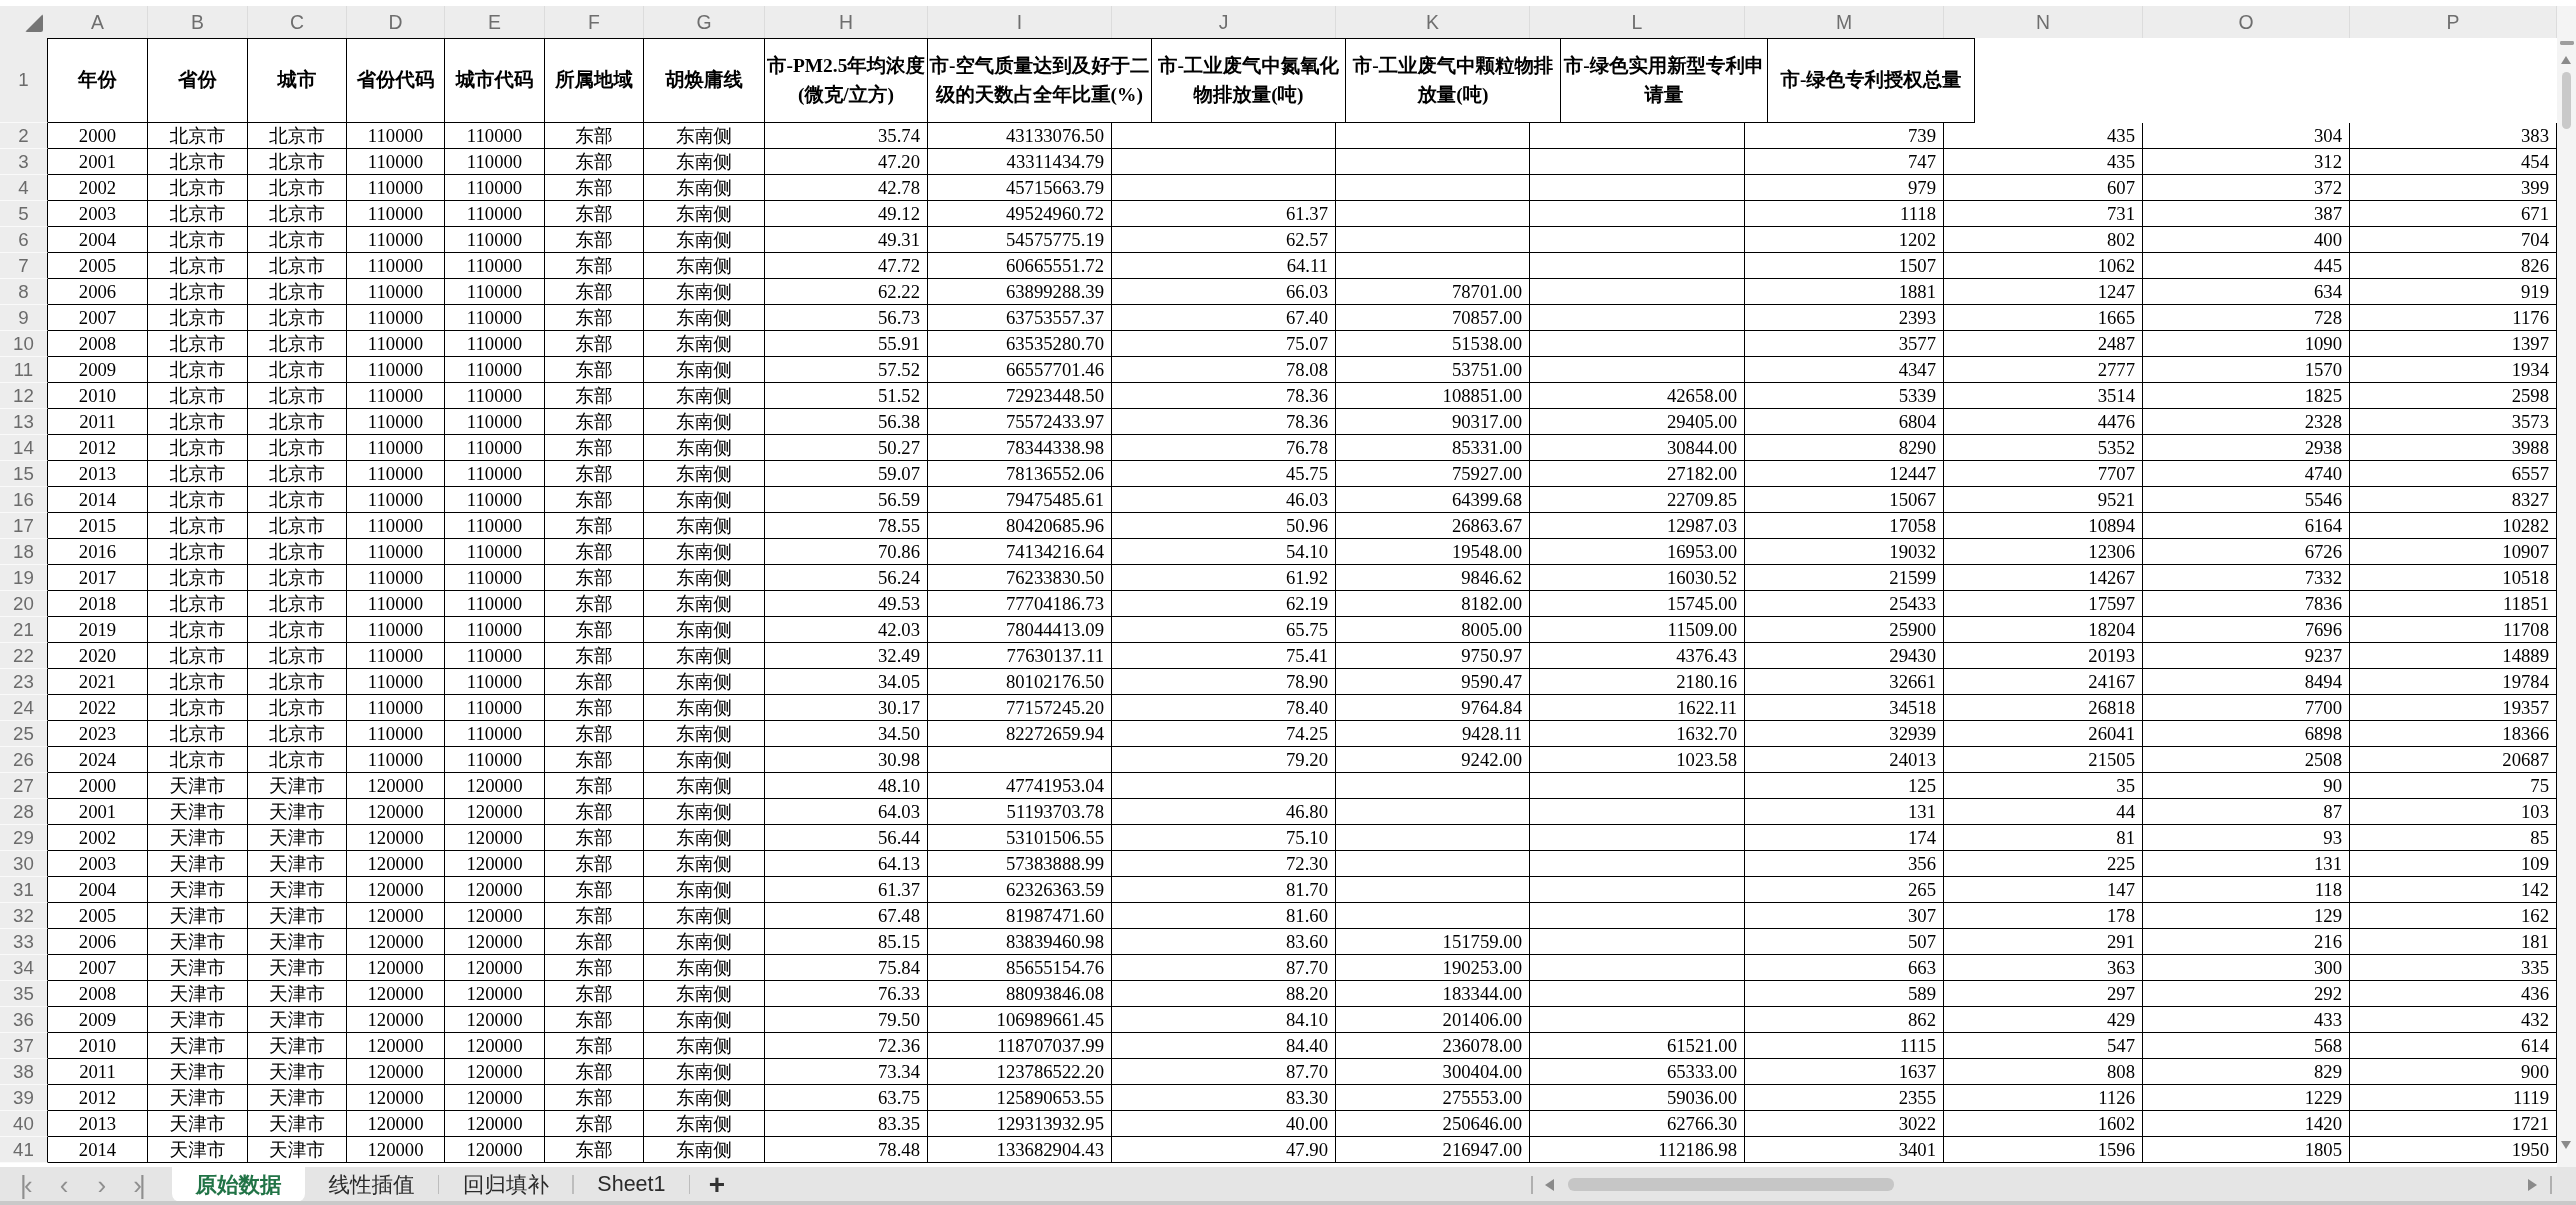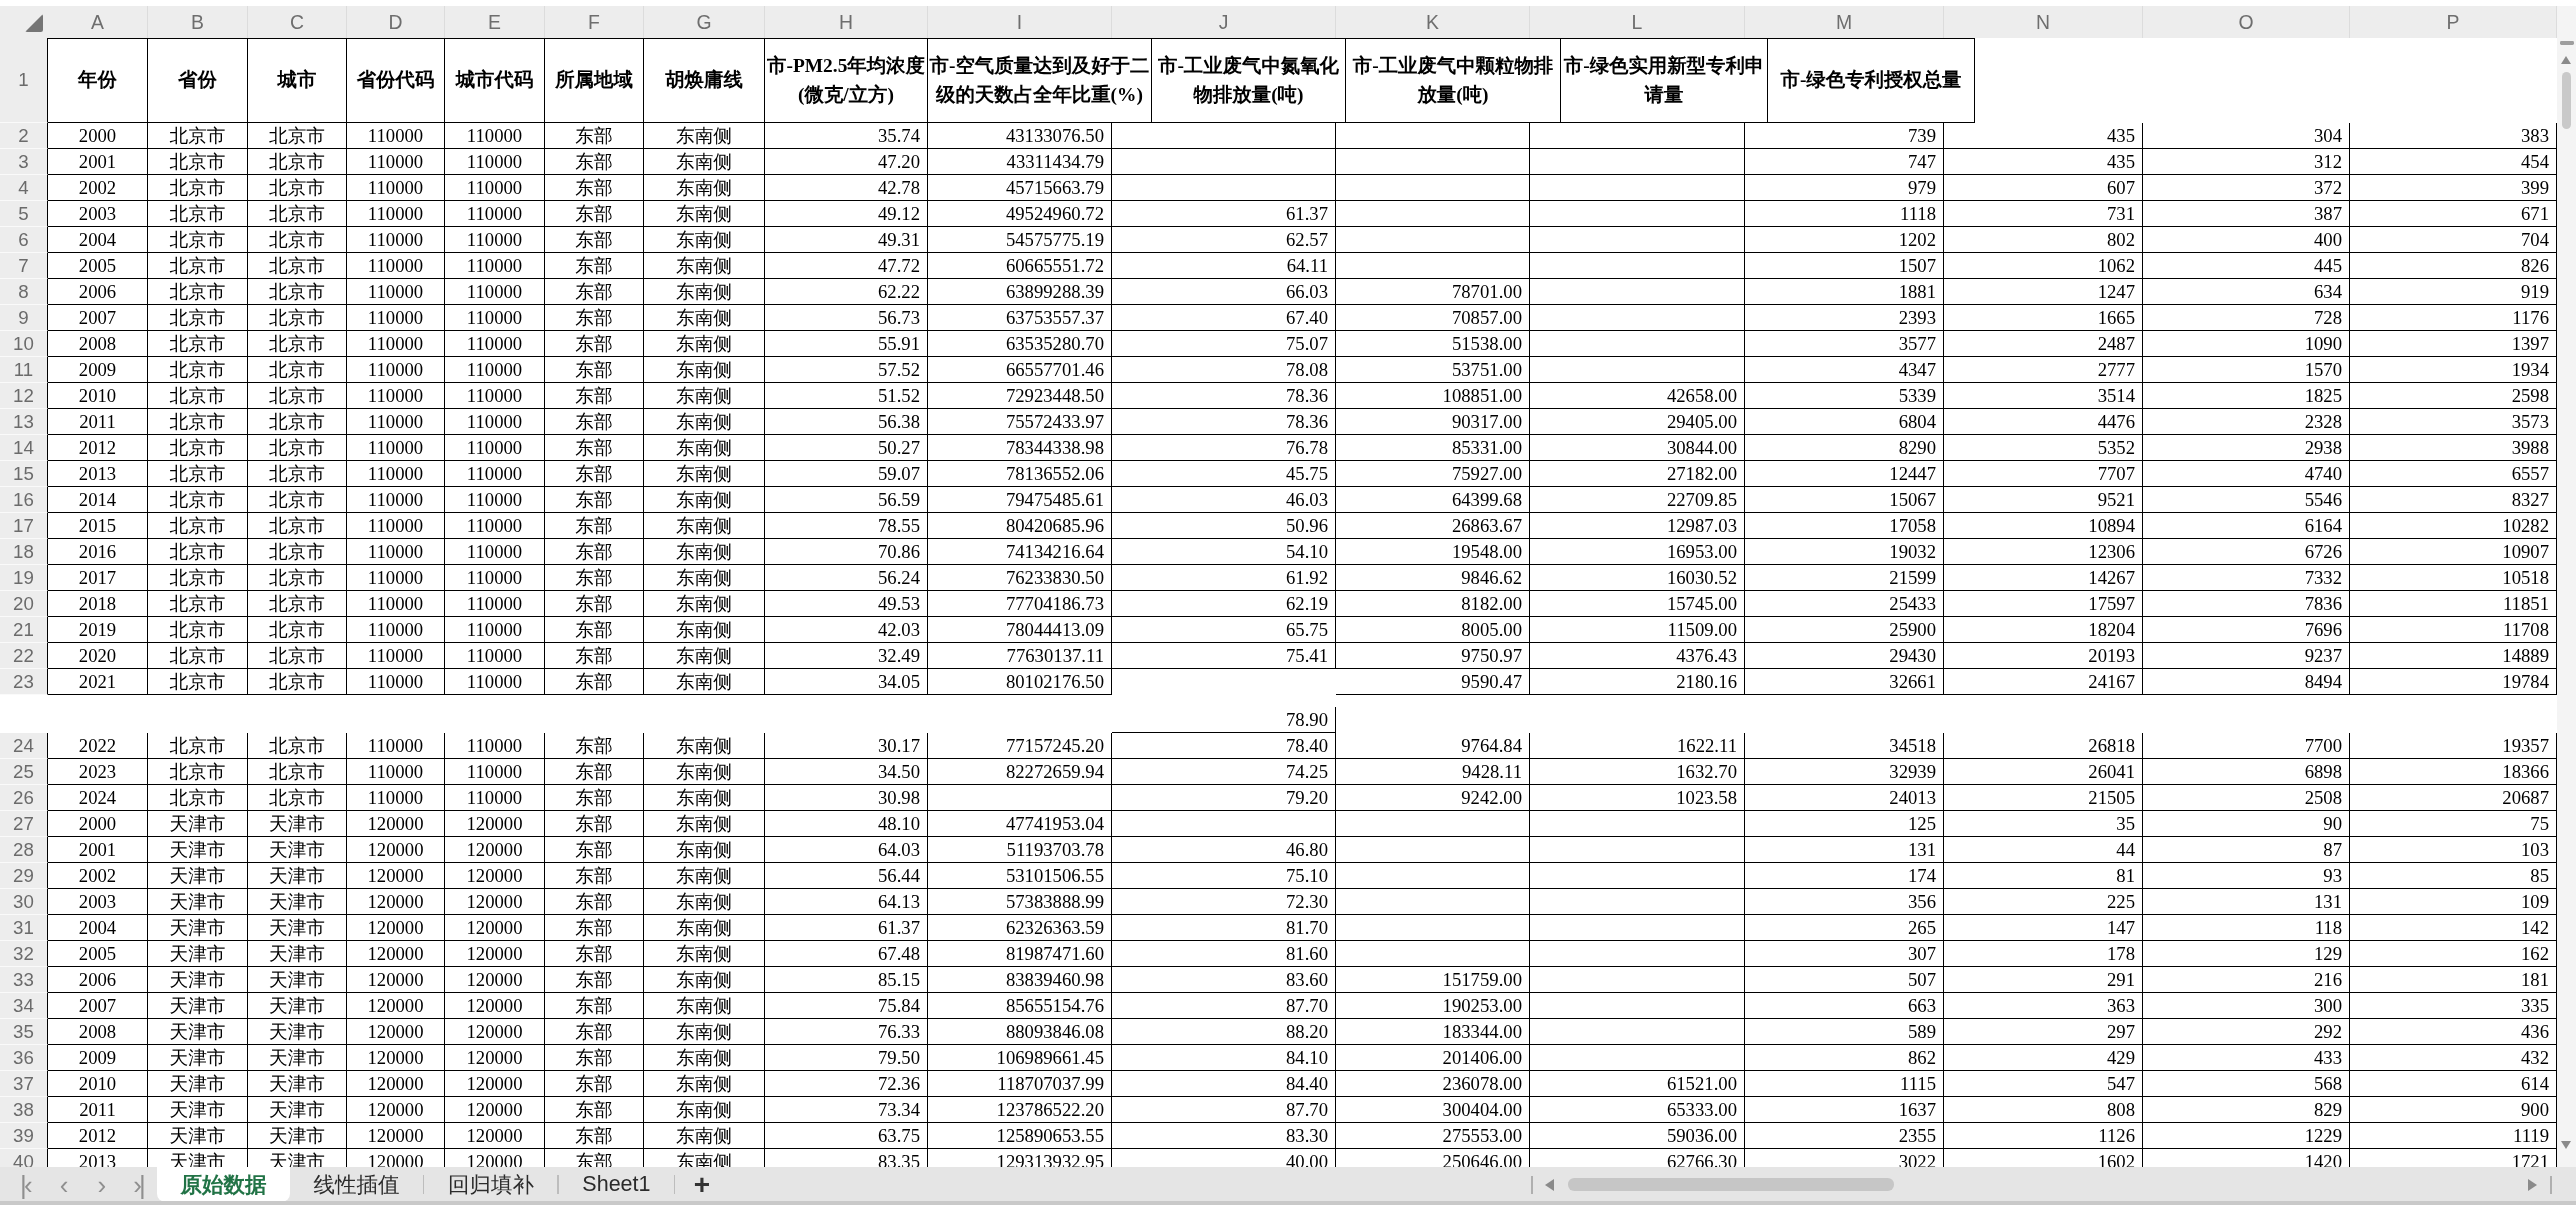--- a/index.html
+++ b/index.html
@@ -47,21 +47,21 @@
   .vs-up{position:absolute;left:4.2px;top:50px;width:0;height:0;border-left:5.5px solid transparent;border-right:5.5px solid transparent;border-bottom:8.3px solid #8a8a8a;}
   .vs-thumb{position:absolute;left:4.8px;top:66px;width:9.7px;height:57px;background:#C9C9C9;border-radius:4.8px;}
   .vs-down{position:absolute;left:4.2px;top:1135px;width:0;height:0;border-left:5.5px solid transparent;border-right:5.5px solid transparent;border-top:8.3px solid #8a8a8a;}
   
   .tabbar{position:absolute;left:0;top:1167px;width:2576px;height:35px;background:#E5E5E5;display:flex;align-items:stretch;}
   .nav-group{display:flex;align-items:center;padding-left:11px;gap:9.7px;flex:0 0 auto;}
   .navbtn{
     width:28px;height:28px;display:flex;align-items:center;justify-content:center;
     color:#8f8f8f;font-size:26px;line-height:28px;letter-spacing:-2.8px;user-select:none;
   }
-  .tabs{display:flex;align-items:stretch;margin-left:5px;flex:0 0 auto;}
+  .tabs{display:flex;align-items:stretch;margin-left:20px;flex:0 0 auto;}
   .tab{
     padding:0 23.5px;display:flex;align-items:center;justify-content:center;
     font-size:21.5px;color:#2b2b2b;position:relative;flex:0 0 auto;
   }
   .tab.active{background:#fff;border-radius:0 0 8.3px 8.3px;color:#217346;font-weight:bold;}
   .tab-sep{width:1.4px;height:19.4px;background:#BDBDBD;align-self:center;flex:0 0 auto;}
   .plus-btn{
     margin-left:12.5px;align-self:center;width:28px;height:28px;display:flex;align-items:center;justify-content:center;
     font-size:28px;color:#333;font-weight:bold;
   }
@@ -523,21 +523,21 @@
         <div class="gutter" style="height: 26px;">23</div>
         <div class="cell center" style="width: 100px; height: 26px;">2021</div>
         <div class="cell center" style="width: 100px; height: 26px;">北京市</div>
         <div class="cell center" style="width: 99px; height: 26px;">北京市</div>
         <div class="cell center" style="width: 98px; height: 26px;">110000</div>
         <div class="cell center" style="width: 100px; height: 26px;">110000</div>
         <div class="cell center" style="width: 99px; height: 26px;">东部</div>
         <div class="cell center" style="width: 121px; height: 26px;">东南侧</div>
         <div class="cell right" style="width: 163px; height: 26px;">34.05</div>
         <div class="cell right" style="width: 184px; height: 26px;">80102176.50</div>
-        <div class="cell right" style="width: 224px; height: 26px; margin-top: 38px;">78.90</div>
+        <div class="cell right" style="width: 224px; height: 26px;">78.90</div>
         <div class="cell right" style="width: 194px; height: 26px;">9590.47</div>
         <div class="cell right" style="width: 215px; height: 26px;">2180.16</div>
         <div class="cell right" style="width: 199px; height: 26px;">32661</div>
         <div class="cell right" style="width: 199px; height: 26px;">24167</div>
         <div class="cell right" style="width: 207px; height: 26px;">8494</div>
         <div class="cell right" style="width: 207px; height: 26px;">19784</div>
       </div>
       <div class="grow">
         <div class="gutter" style="height: 26px;">24</div>
         <div class="cell center" style="width: 100px; height: 26px;">2022</div>

